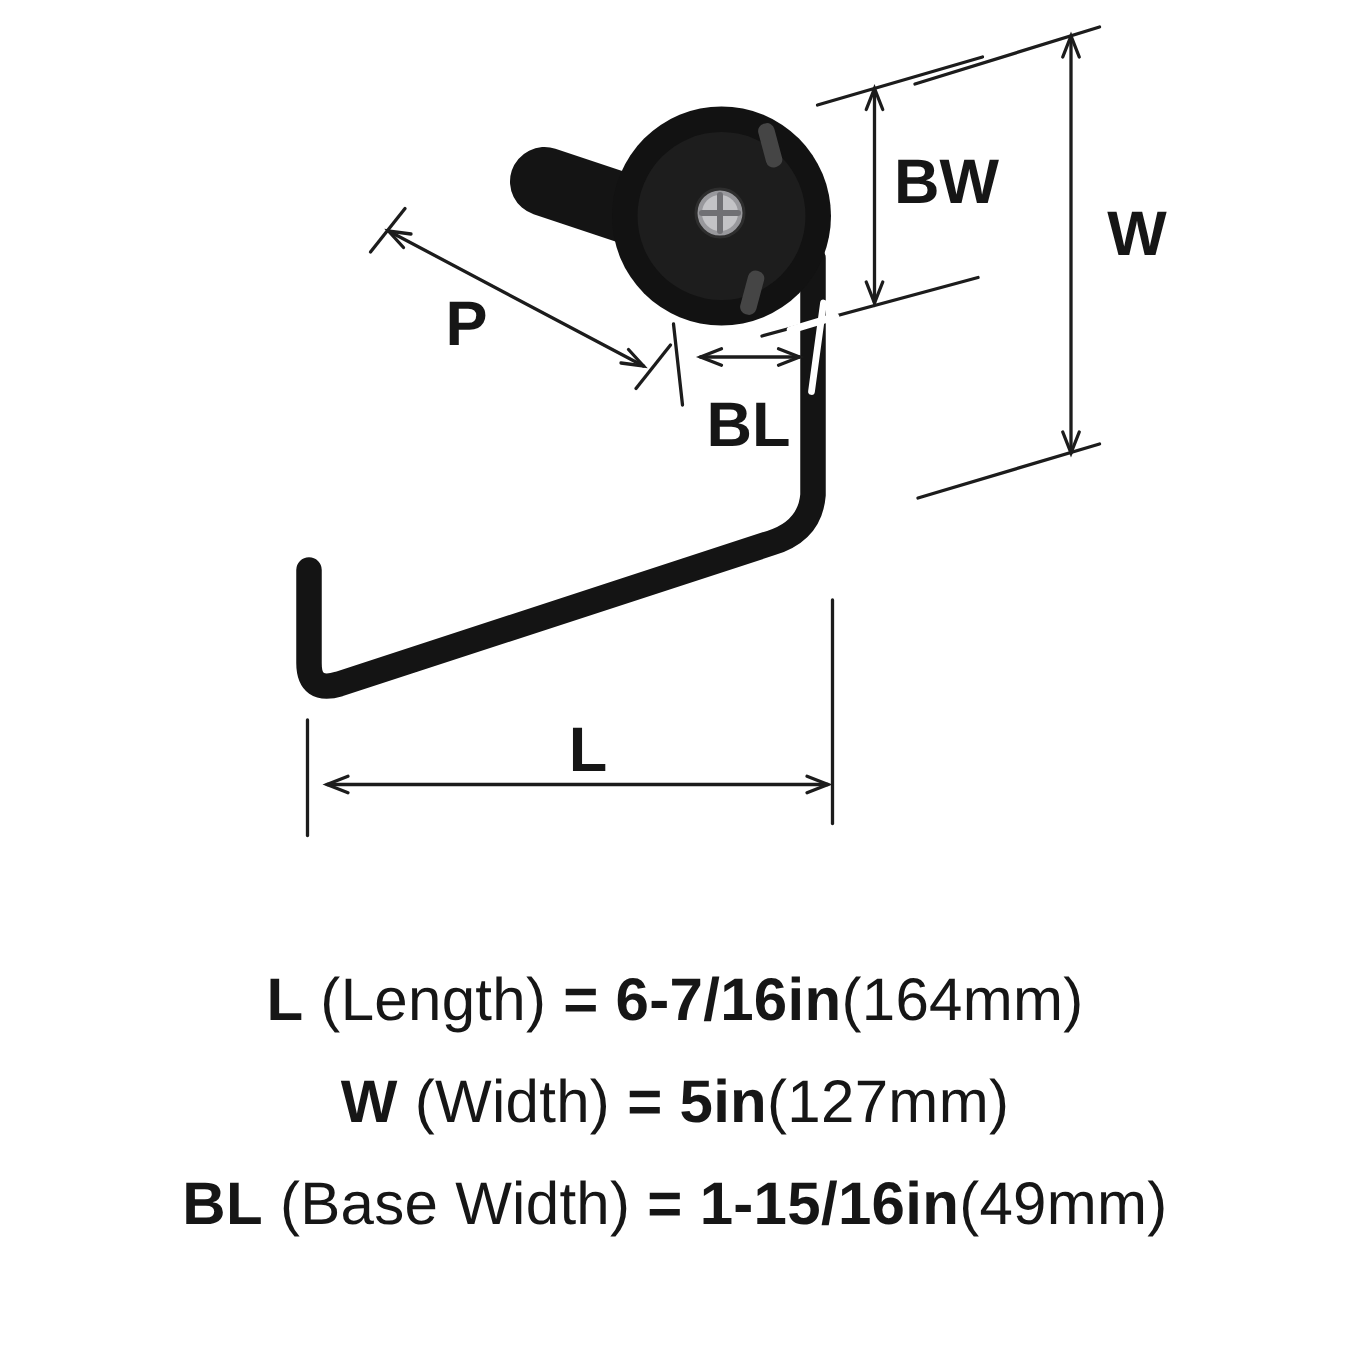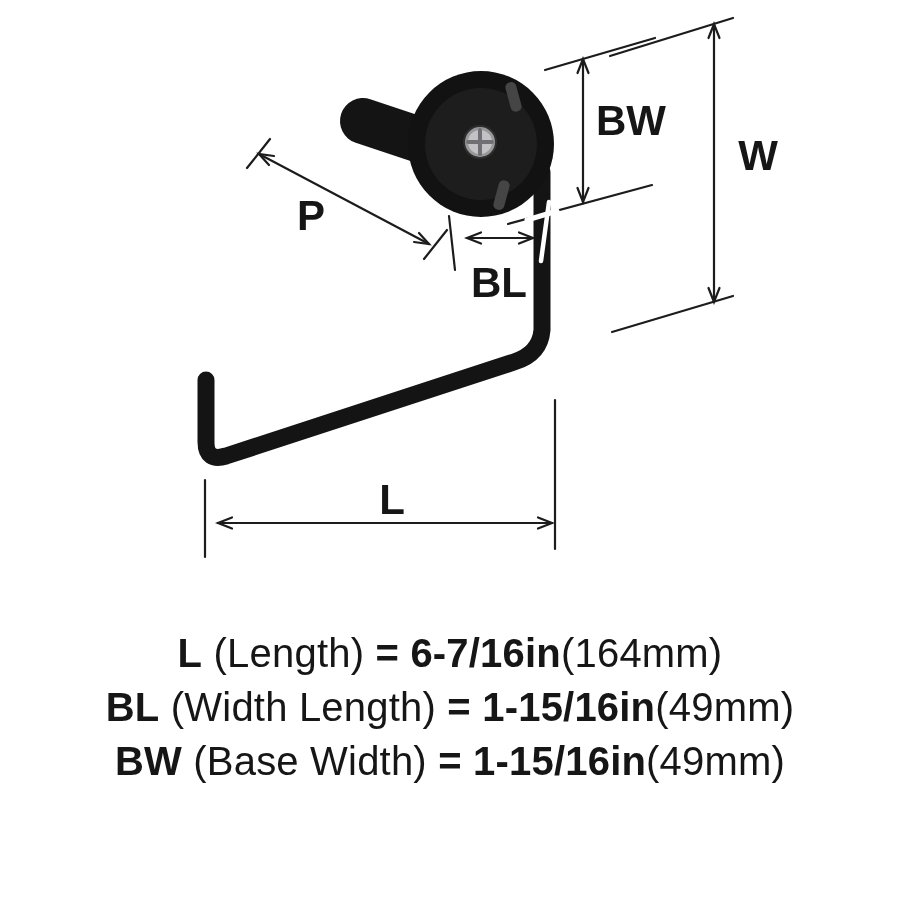--- a/index.html
+++ b/index.html
@@ -7,21 +7,21 @@
     width:900px;height:900px;background:#ffffff;position:relative;overflow:hidden;
     font-family:"Liberation Sans",sans-serif;color:#1a1a1a;
   }
   .diagram-wrap{position:absolute;left:0;top:0;width:900px;height:620px;}
   svg{display:block;}
   .dim-label{font:700 42px "Liberation Sans",sans-serif;fill:#161616;}
   .legend{
     position:absolute;left:0;top:626px;width:900px;text-align:center;
     font-size:40px;line-height:54px;color:#161616;letter-spacing:0.2px;
   }
-  .legend-row{white-space:nowrap;}
+  .legend-row{white-space:nowrap;margin-top:14px;}
   .b{font-weight:700;}
   .r{font-weight:400;}
 </style>
 </head>
 <body>
 
 <div class="diagram-wrap">
 <svg width="900" height="620" viewBox="0 0 900 620">
 
   <g>
@@ -93,18 +93,18 @@
     <text class="dim-label" x="311" y="230">P</text>
     <text class="dim-label" x="499" y="297">BL</text>
     <text class="dim-label" x="392" y="514">L</text>
   </g>
 </svg>
 </div>
 
 <div class="legend">
   <div class="legend-row"><span class="b">L</span> <span class="r">(Length)</span> <span class="b">=</span> <span class="b">6-7/16in</span><span class="r">(164mm)</span></div>
 
+  <div class="legend-row"><span class="b">W</span> <span class="r">(Width)</span> <span class="b">=</span> <span class="b">5in</span><span class="r">(127mm)</span></div>
 
 
-  <div class="legend-row"><span class="b">BL</span> <span class="r">(Width Length)</span> <span class="b">=</span> <span class="b">1-15/16in</span><span class="r">(49mm)</span></div>
+  <div class="legend-row"><span class="b">BL</span> <span class="r">(Base Width)</span> <span class="b">=</span> <span class="b">1-15/16in</span><span class="r">(49mm)</span></div>
 
-  <div class="legend-row"><span class="b">BW</span> <span class="r">(Base Width)</span> <span class="b">=</span> <span class="b">1-15/16in</span><span class="r">(49mm)</span></div>
 </div>
 
 </body></html>

